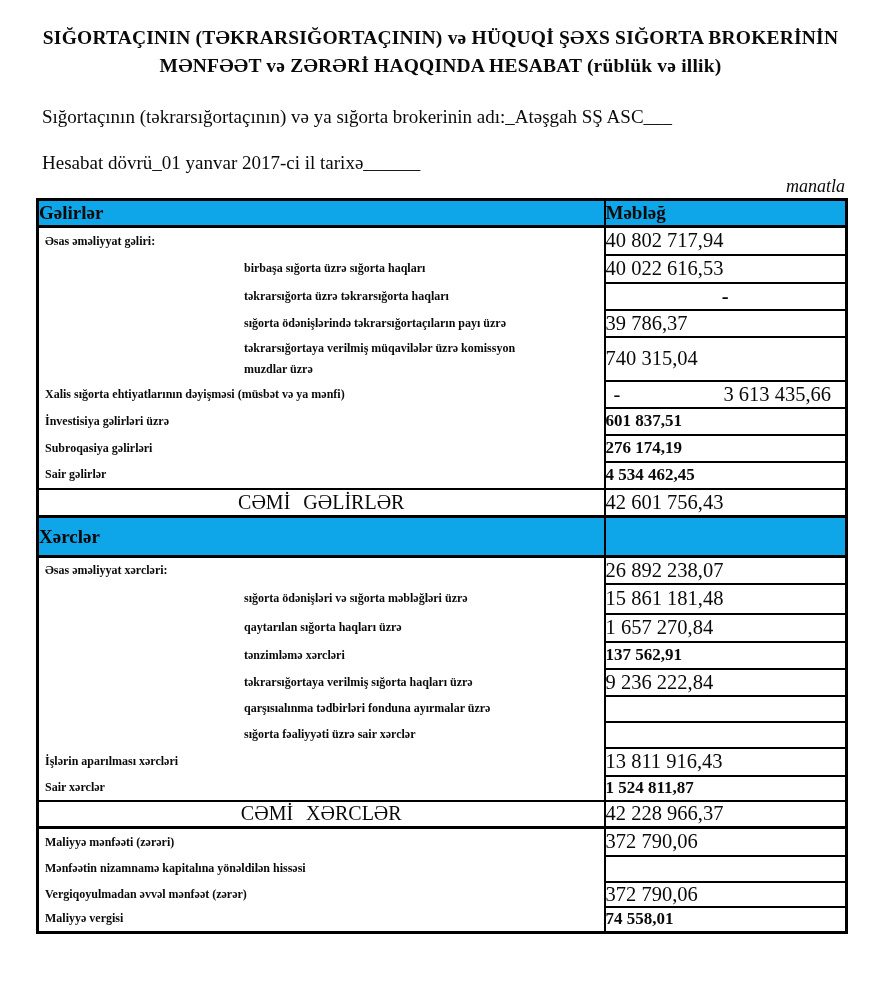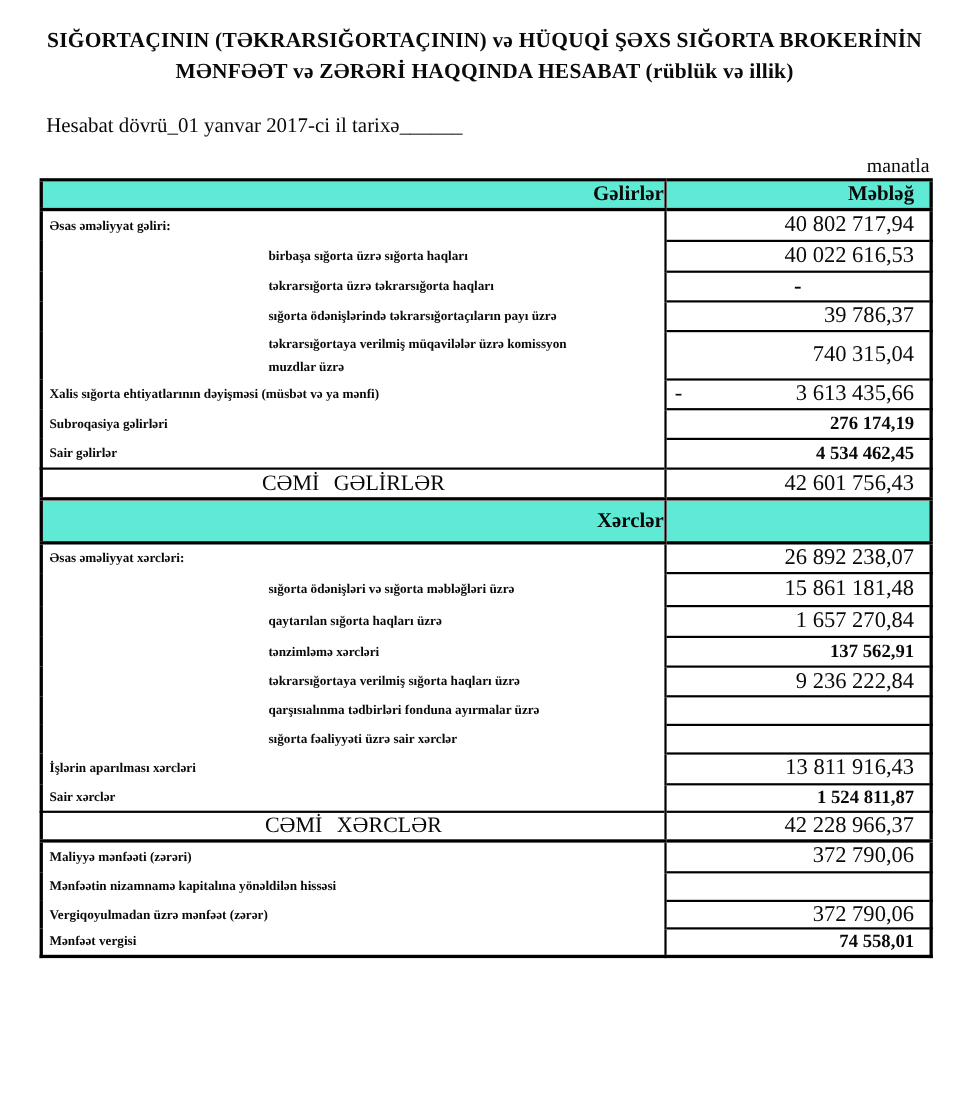--- a/index.html
+++ b/index.html
@@ -32,23 +32,24 @@
     font-size: 19px;
     padding-left: 6px;
   }
   .accrual-line {
     margin-top: 4px;
     margin-left: 128px;
     font-style: italic;
     font-size: 19px;
   }
   .currency-note {
-    margin-top: 14px;
+    margin-top: 2px;
     margin-bottom: 1px;
     text-align: right;
+    font-style: italic;
     font-size: 18px;
   }
   table.report {
     width: 809px;
     border-collapse: collapse;
     table-layout: fixed;
     border: 3px solid #000;
   }
   col.c-label { width: 567px; }
   col.c-amount { width: 242px; }
@@ -64,44 +65,43 @@
   }
   td.lbl.main { font-weight: bold; }
   td.lbl.sub {
     font-weight: bold;
     padding-left: 205px;
     white-space: nowrap;
   }
   td.val {
     border-top: 2px solid #000;
     border-bottom: 2px solid #000;
-    text-align: right;
     padding-right: 14px;
     font-size: 20.5px;
   }
   td.val.bold-val {
     font-weight: bold;
     font-size: 17px;
   }
   td.val.center-val {
     text-align: center;
     padding-right: 0;
     font-weight: bold;
   }
   .amt-flex {
     display: flex;
     justify-content: space-between;
     align-items: center;
     padding-left: 8px;
   }
   tr.hdr-row td, tr.section-row td {
-    background: #5eead4;
+    background: #0ea5e9;
     border-top: 3px solid #000;
     border-bottom: 3px solid #000;
-    text-align: right;
+    text-align: left;
     font-weight: bold;
     font-size: 19px;
   }
   tr.hdr-row td.lbl, tr.section-row td.lbl { padding-left: 0; }
   tr.total-row td {
     border-top: 2.5px solid #000;
     border-bottom: 3px solid #000;
   }
   tr.total-row td.lbl {
     text-align: center;
@@ -116,20 +116,21 @@
 </head>
 <body>
 
 <div class="doc">
 
   <div class="title">
     <div>SIĞORTAÇININ (TƏKRARSIĞORTAÇININ) və HÜQUQİ ŞƏXS SIĞORTA BROKERİNİN</div>
     <div>MƏNFƏƏT və ZƏRƏRİ HAQQINDA HESABAT (rüblük və illik)</div>
   </div>
 
+  <div class="org-line">Sığortaçının (təkrarsığortaçının) və ya sığorta brokerinin adı:_Atəşgah SŞ ASC___</div>
 
   <div class="period-line">Hesabat dövrü_01 yanvar 2017-ci il tarixə______</div>
 
 
   <div class="currency-note">manatla</div>
 
   <table class="report">
     <colgroup>
         <col class="c-label">
         <col class="c-amount">
@@ -167,20 +168,24 @@
     <tr style="height:27px">
       <td class="lbl main">Xalis sığorta ehtiyatlarının dəyişməsi (müsbət və ya mənfi)</td>
       <td class="val">
         <div class="amt-flex">
           <span>-</span>
           <span>3 613 435,66</span>
         </div>
       </td>
     </tr>
     <tr style="height:27px">
+      <td class="lbl main">İnvestisiya gəlirləri üzrə</td>
+      <td class="val bold-val">601 837,51</td>
+    </tr>
+    <tr style="height:27px">
       <td class="lbl main">Subroqasiya gəlirləri</td>
       <td class="val bold-val">276 174,19</td>
     </tr>
     <tr style="height:27px">
       <td class="lbl main">Sair gəlirlər</td>
       <td class="val bold-val">4 534 462,45</td>
     </tr>
     <tr class="total-row" style="height:28px">
       <td class="lbl">CƏMİ GƏLİRLƏR</td>
       <td class="val">42 601 756,43</td>
@@ -234,22 +239,22 @@
 
     <tr style="height:28px">
       <td class="lbl main">Maliyyə mənfəəti (zərəri)</td>
       <td class="val">372 790,06</td>
     </tr>
     <tr style="height:26px">
       <td class="lbl main">Mənfəətin nizamnamə kapitalına yönəldilən hissəsi</td>
       <td class="val"></td>
     </tr>
     <tr style="height:25px">
-      <td class="lbl main">Vergiqoyulmadan üzrə mənfəət (zərər)</td>
+      <td class="lbl main">Vergiqoyulmadan əvvəl mənfəət (zərər)</td>
       <td class="val">372 790,06</td>
     </tr>
     <tr style="height:26px">
-      <td class="lbl main">Mənfəət vergisi</td>
+      <td class="lbl main">Maliyyə vergisi</td>
       <td class="val bold-val">74 558,01</td>
     </tr>
   </tbody>
     </table>
 </div>
 
 </body></html>

